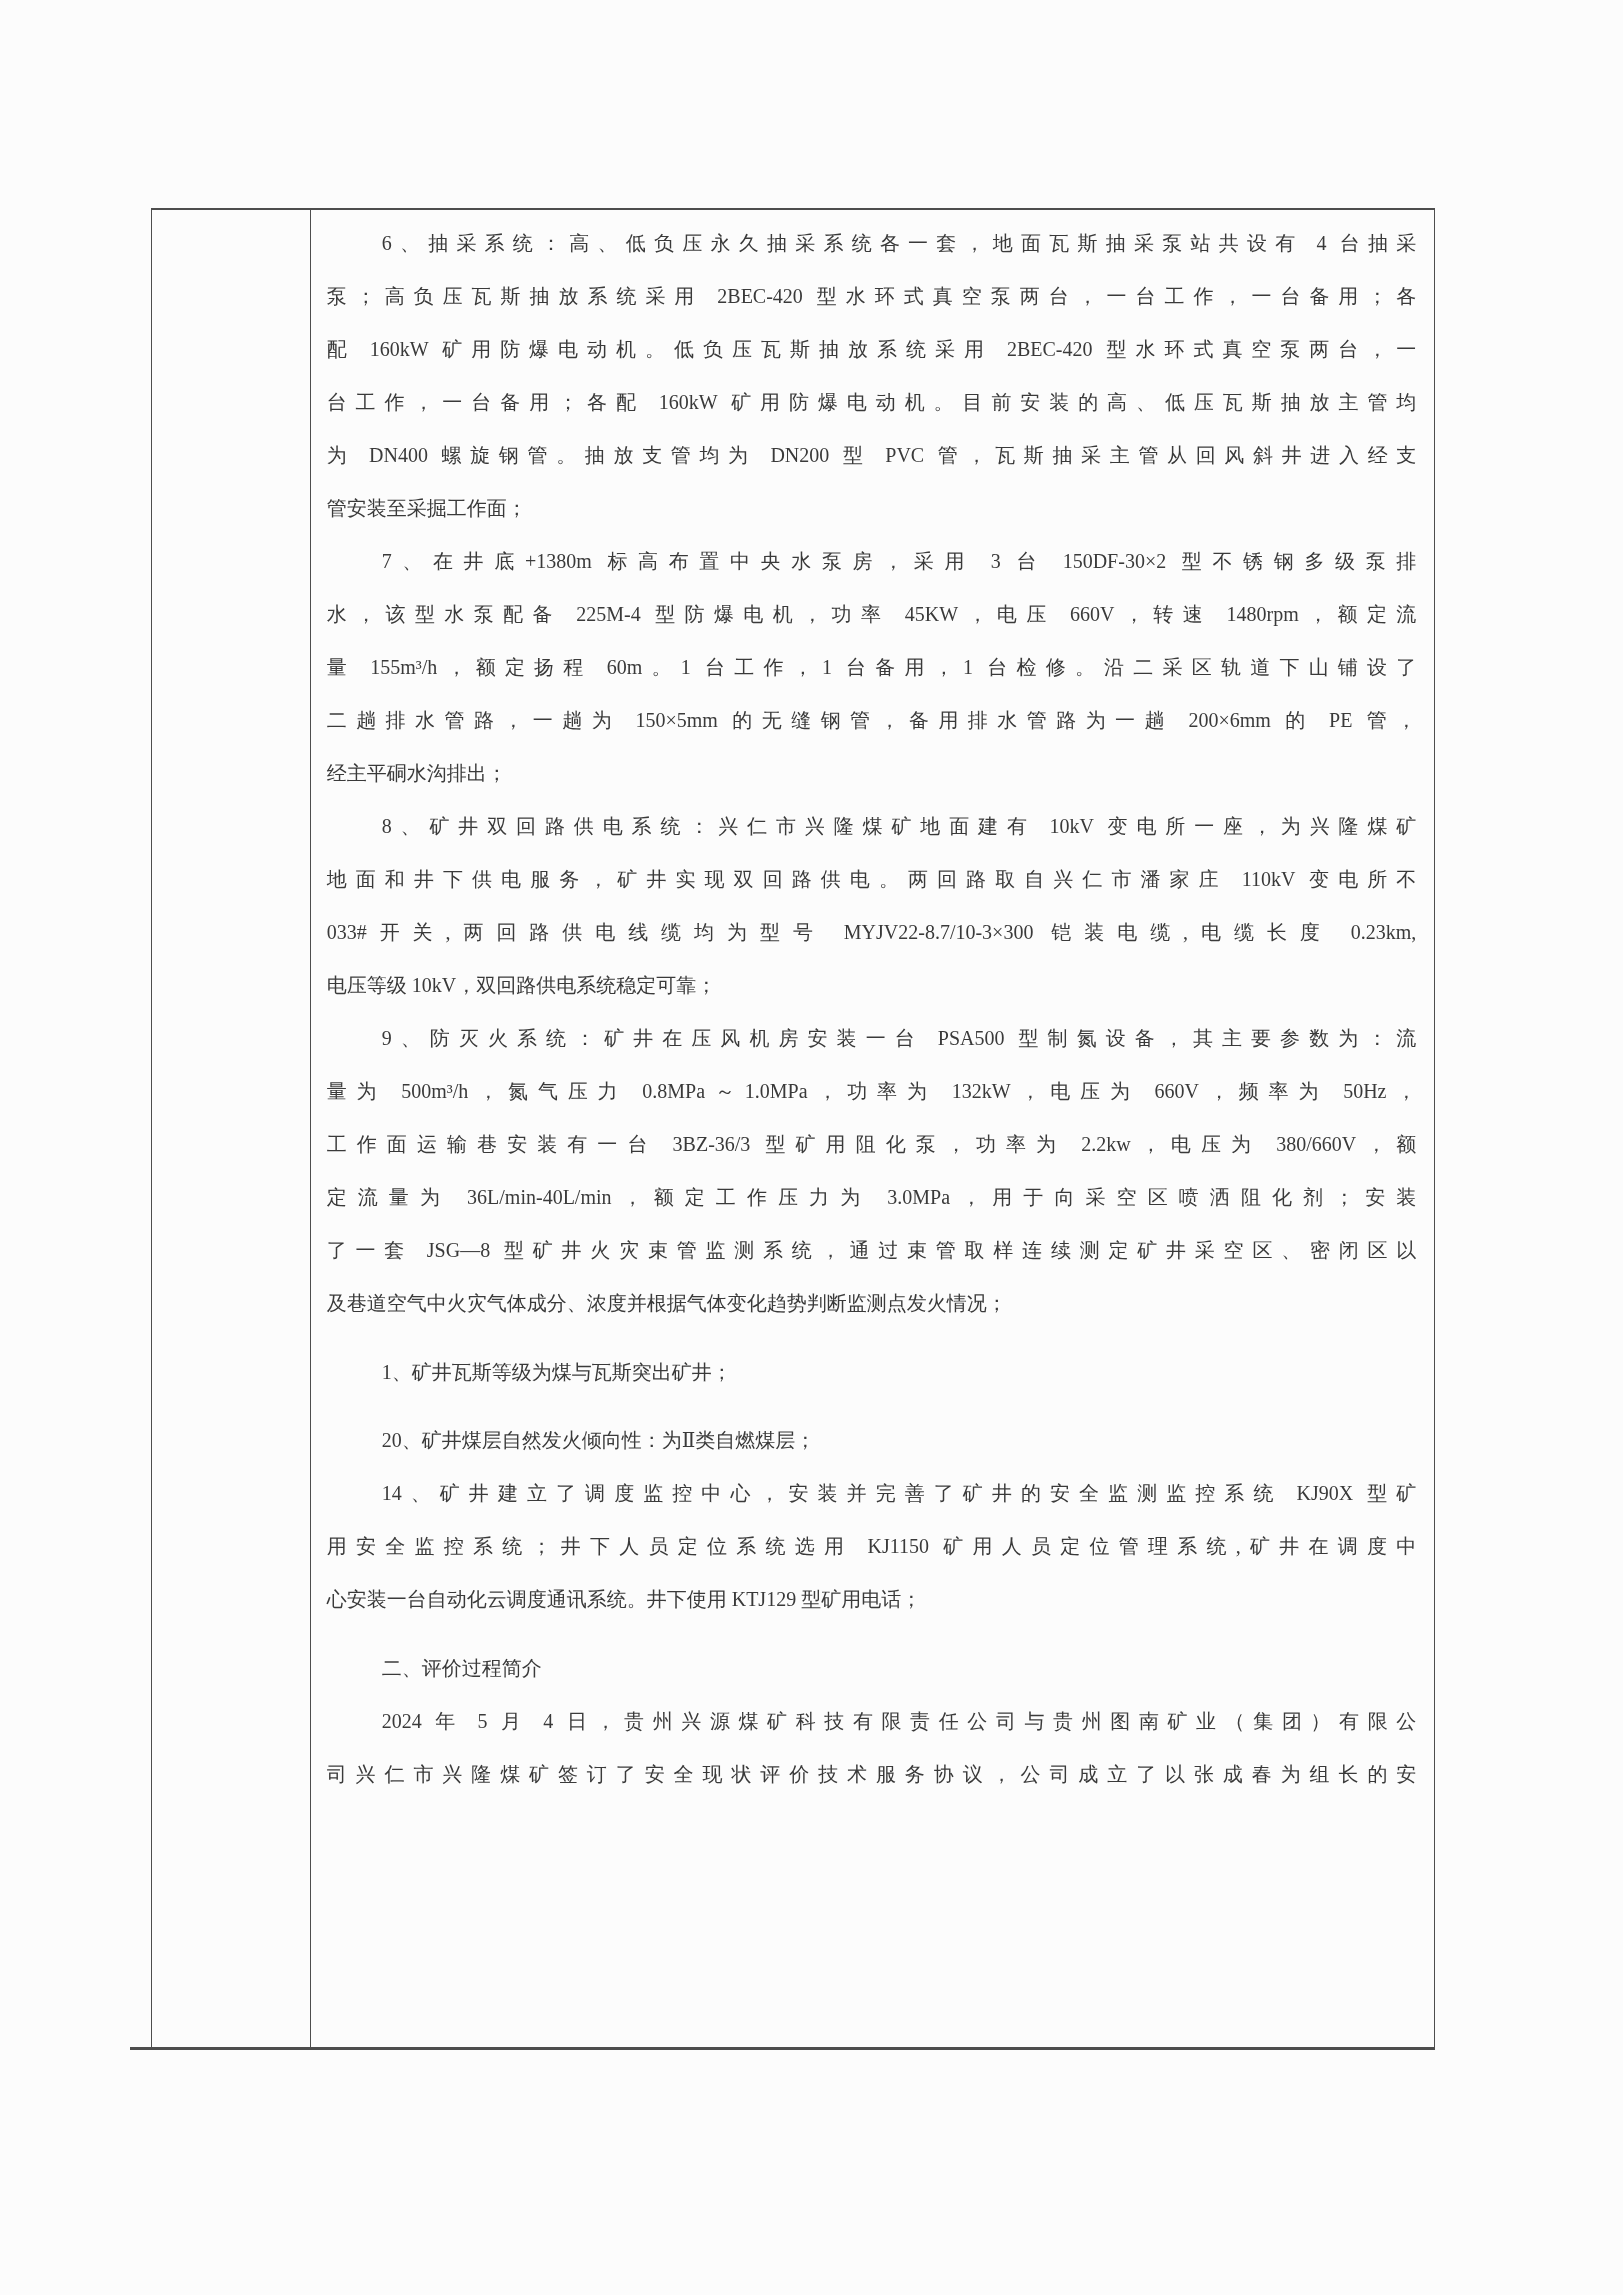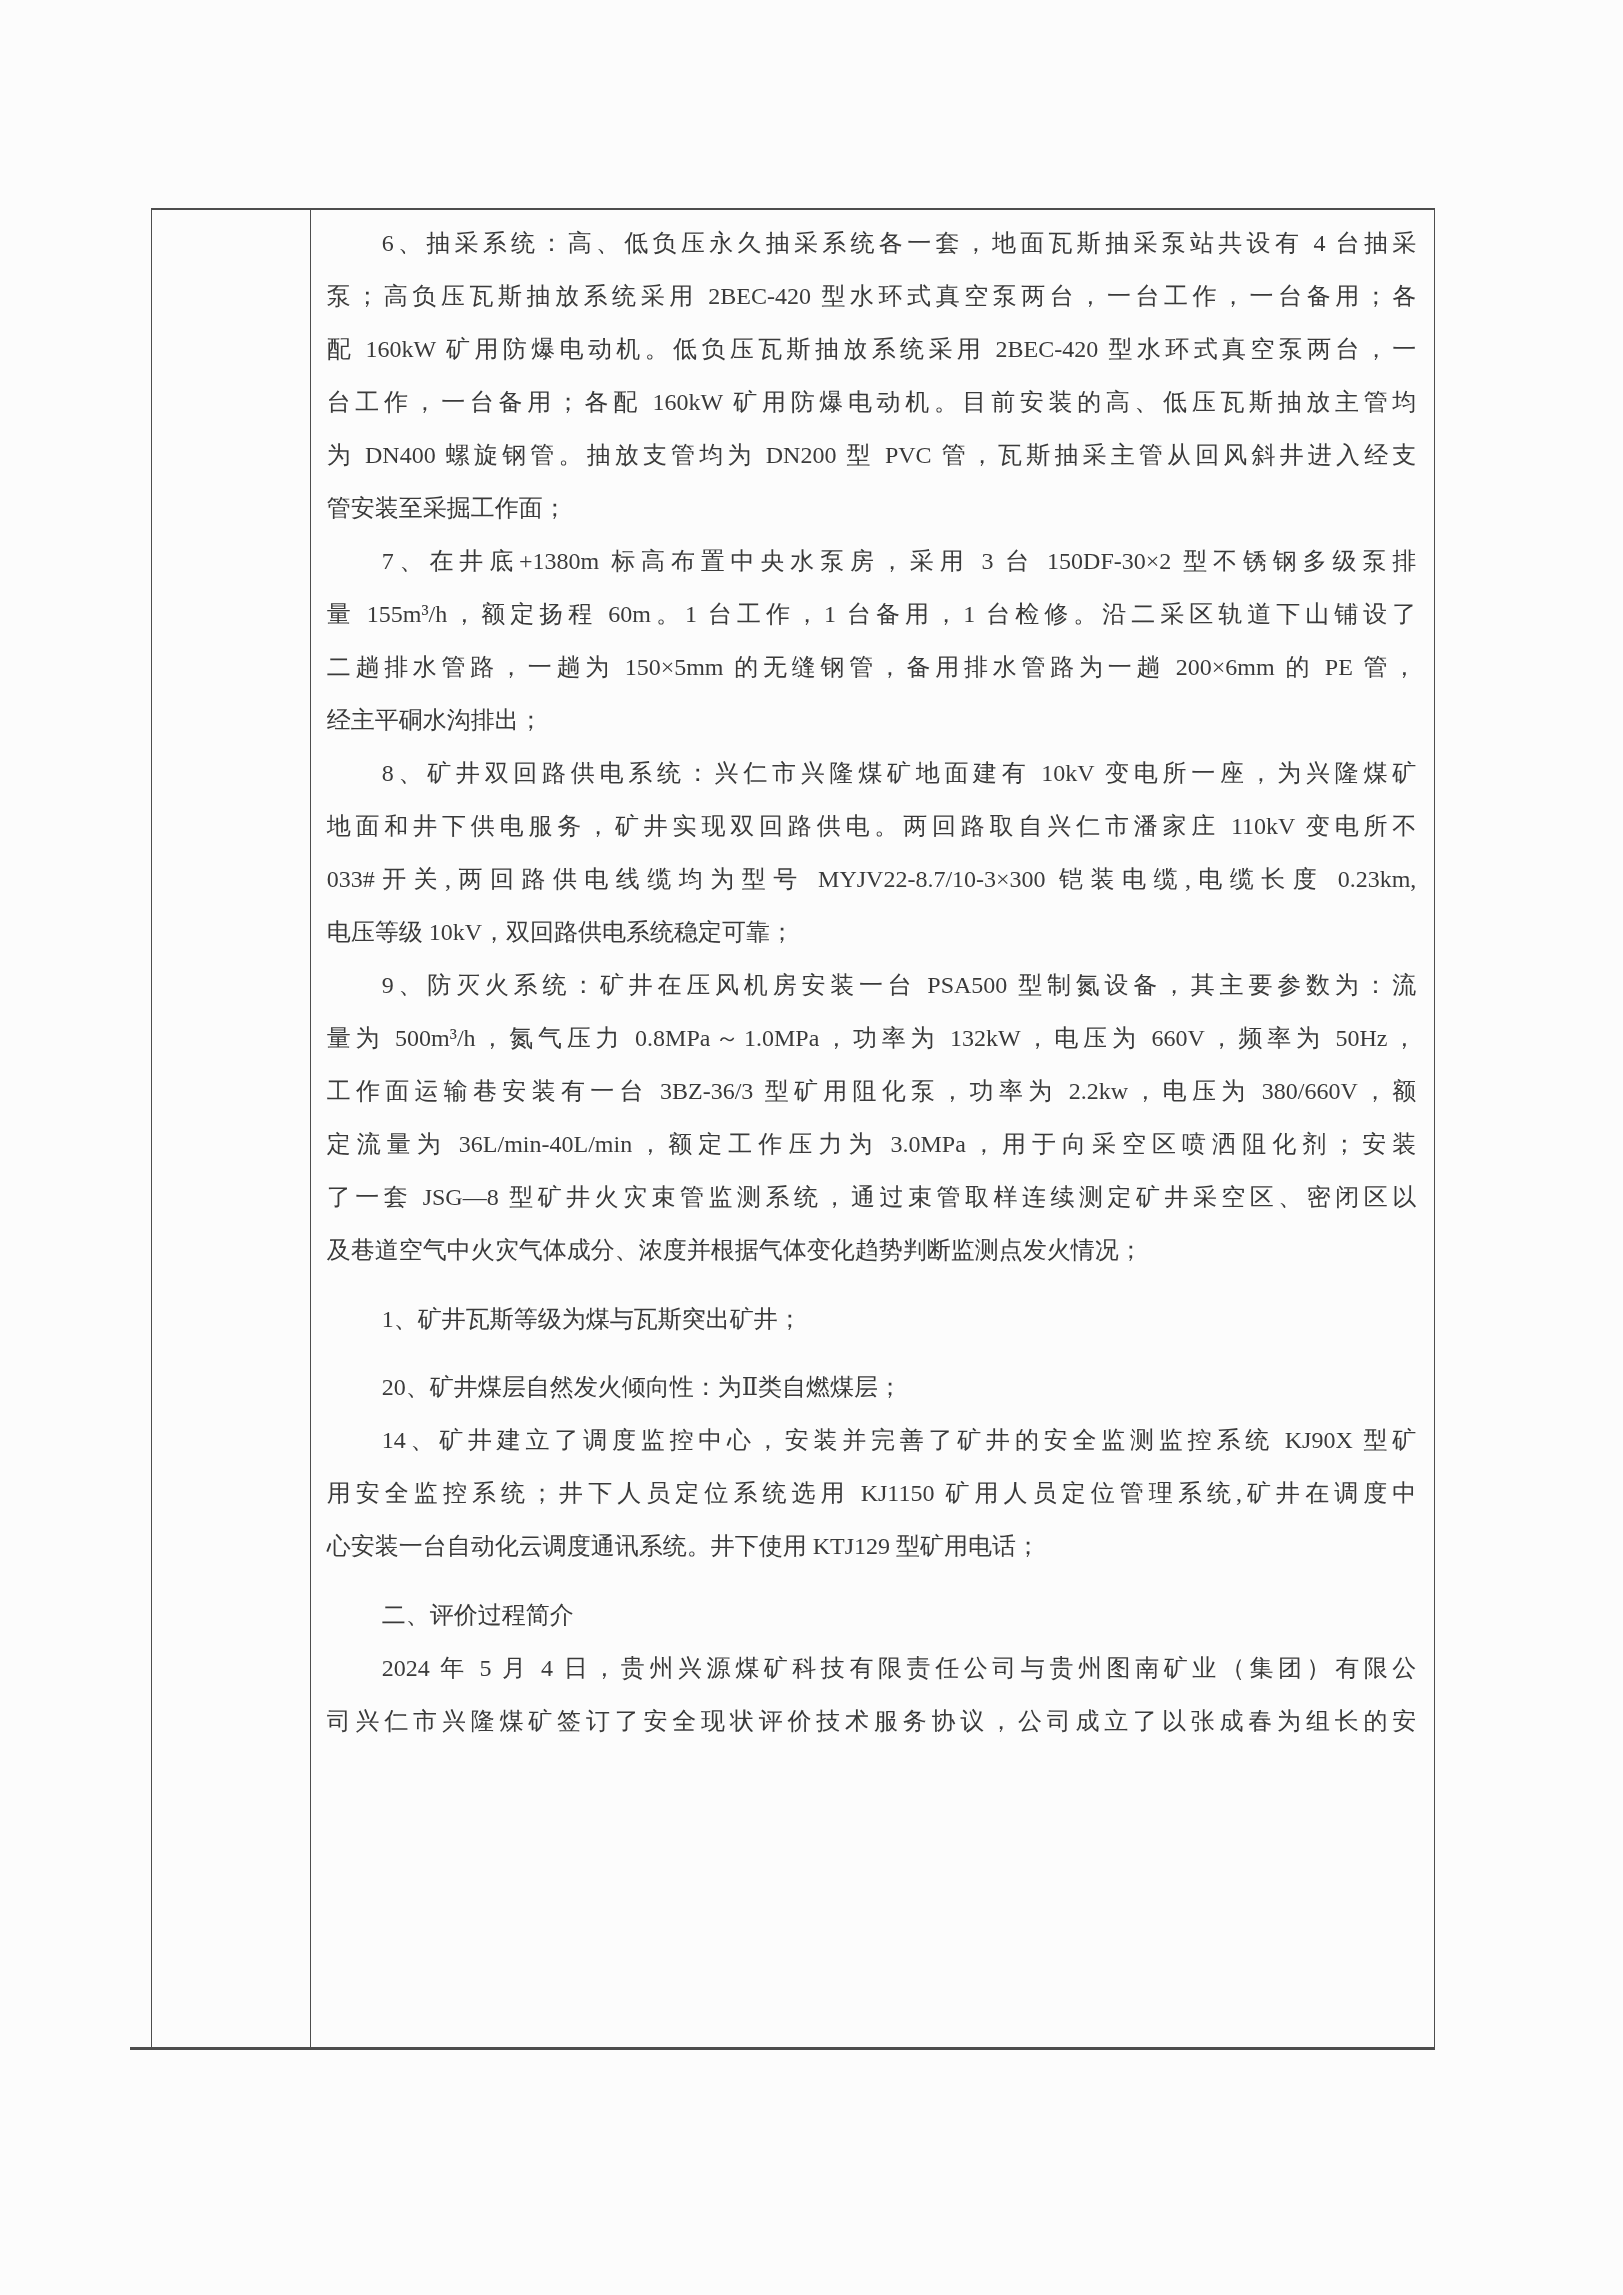--- a/index.html
+++ b/index.html
@@ -21,21 +21,21 @@
     display:flex;align-items:stretch;
   }
   .cell-left{
     flex:0 0 159px;width:159px;
     border-right:1.5px solid var(--border-color);
   }
   .cell-right{
     flex:1;padding:6.9px 17.7px 0 15.7px;overflow:hidden;
   }
   .line{
-    font-size:24px;line-height:53px;
+    font-size:20px;line-height:53px;
     white-space:normal;
   }
   .line.fill{text-align:justify;text-align-last:justify;}
   .line.first{text-indent:55px;}
   .line.bold{font-weight:normal;}
   .para.gap{margin-top:15.7px;}
   .bottom-ext{
     position:absolute;left:-22px;bottom:-3.4px;width:24.5px;height:3.4px;
     background:var(--border-color);
   }
@@ -51,20 +51,21 @@
           <div class="para">
             <div class="line first fill">6、抽采系统：高、低负压永久抽采系统各一套，地面瓦斯抽采泵站共设有 4 台抽采</div>
             <div class="line fill">泵；高负压瓦斯抽放系统采用 2BEC-420 型水环式真空泵两台，一台工作，一台备用；各</div>
             <div class="line fill">配 160kW 矿用防爆电动机。低负压瓦斯抽放系统采用 2BEC-420 型水环式真空泵两台，一</div>
             <div class="line fill">台工作，一台备用；各配 160kW 矿用防爆电动机。目前安装的高、低压瓦斯抽放主管均</div>
             <div class="line fill">为 DN400 螺旋钢管。抽放支管均为 DN200 型 PVC 管，瓦斯抽采主管从回风斜井进入经支</div>
             <div class="line">管安装至采掘工作面；</div>
           </div>
           <div class="para">
             <div class="line first fill">7、在井底+1380m 标高布置中央水泵房，采用 3 台 150DF-30×2 型不锈钢多级泵排</div>
+            <div class="line fill">水，该型水泵配备 225M-4 型防爆电机，功率 45KW，电压 660V，转速 1480rpm，额定流</div>
             <div class="line fill">量 155m³/h，额定扬程 60m。1 台工作，1 台备用，1 台检修。沿二采区轨道下山铺设了</div>
             <div class="line fill">二趟排水管路，一趟为 150×5mm 的无缝钢管，备用排水管路为一趟 200×6mm 的 PE 管，</div>
             <div class="line">经主平硐水沟排出；</div>
           </div>
           <div class="para">
             <div class="line first fill">8、矿井双回路供电系统：兴仁市兴隆煤矿地面建有 10kV 变电所一座，为兴隆煤矿</div>
             <div class="line fill">地面和井下供电服务，矿井实现双回路供电。两回路取自兴仁市潘家庄 110kV 变电所不</div>
             <div class="line fill">033#开关,两回路供电线缆均为型号 MYJV22-8.7/10-3×300 铠装电缆,电缆长度 0.23km,</div>
             <div class="line">电压等级 10kV，双回路供电系统稳定可靠；</div>
           </div>

